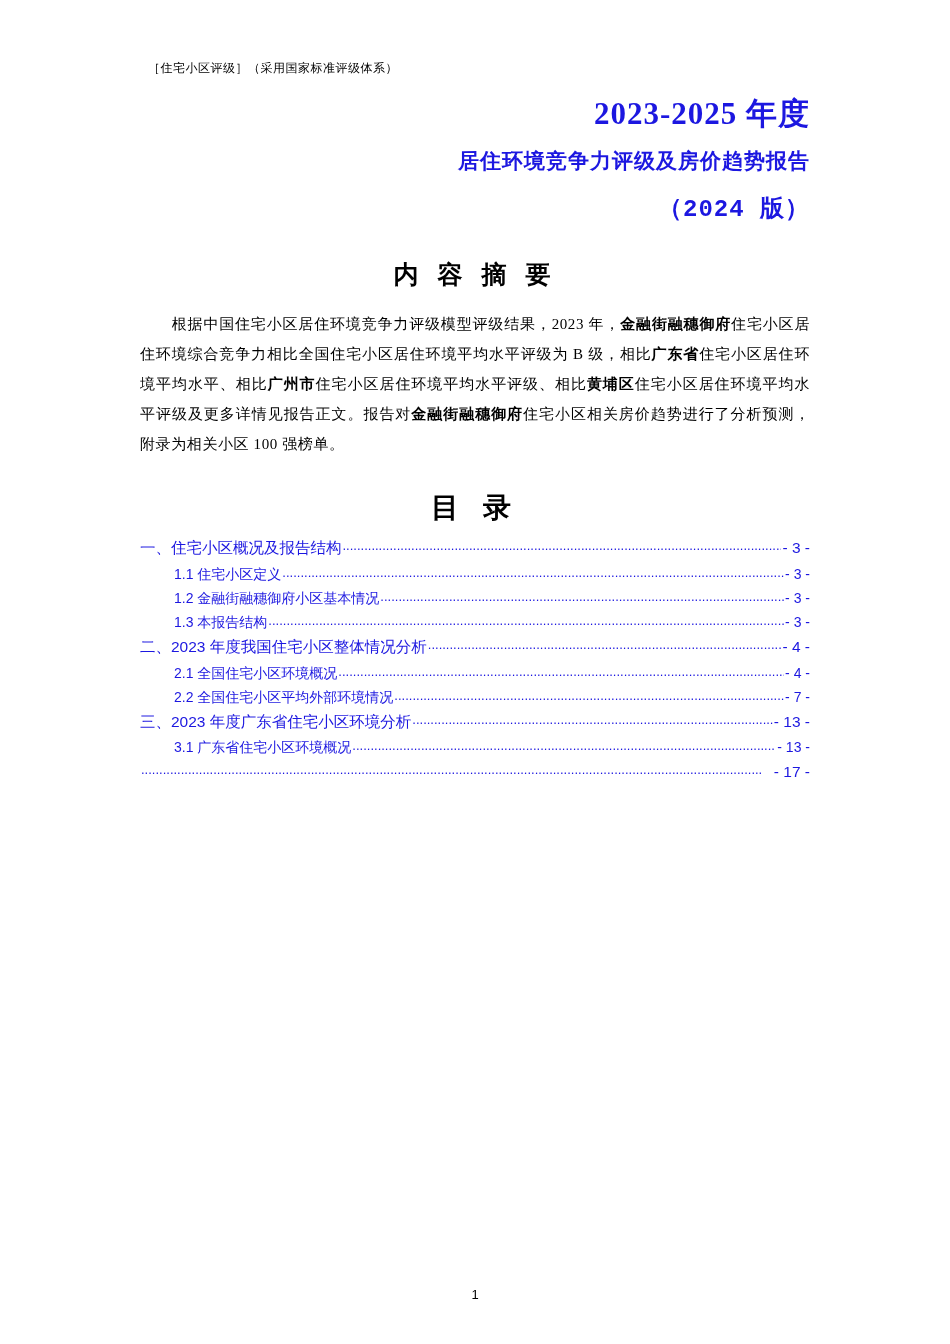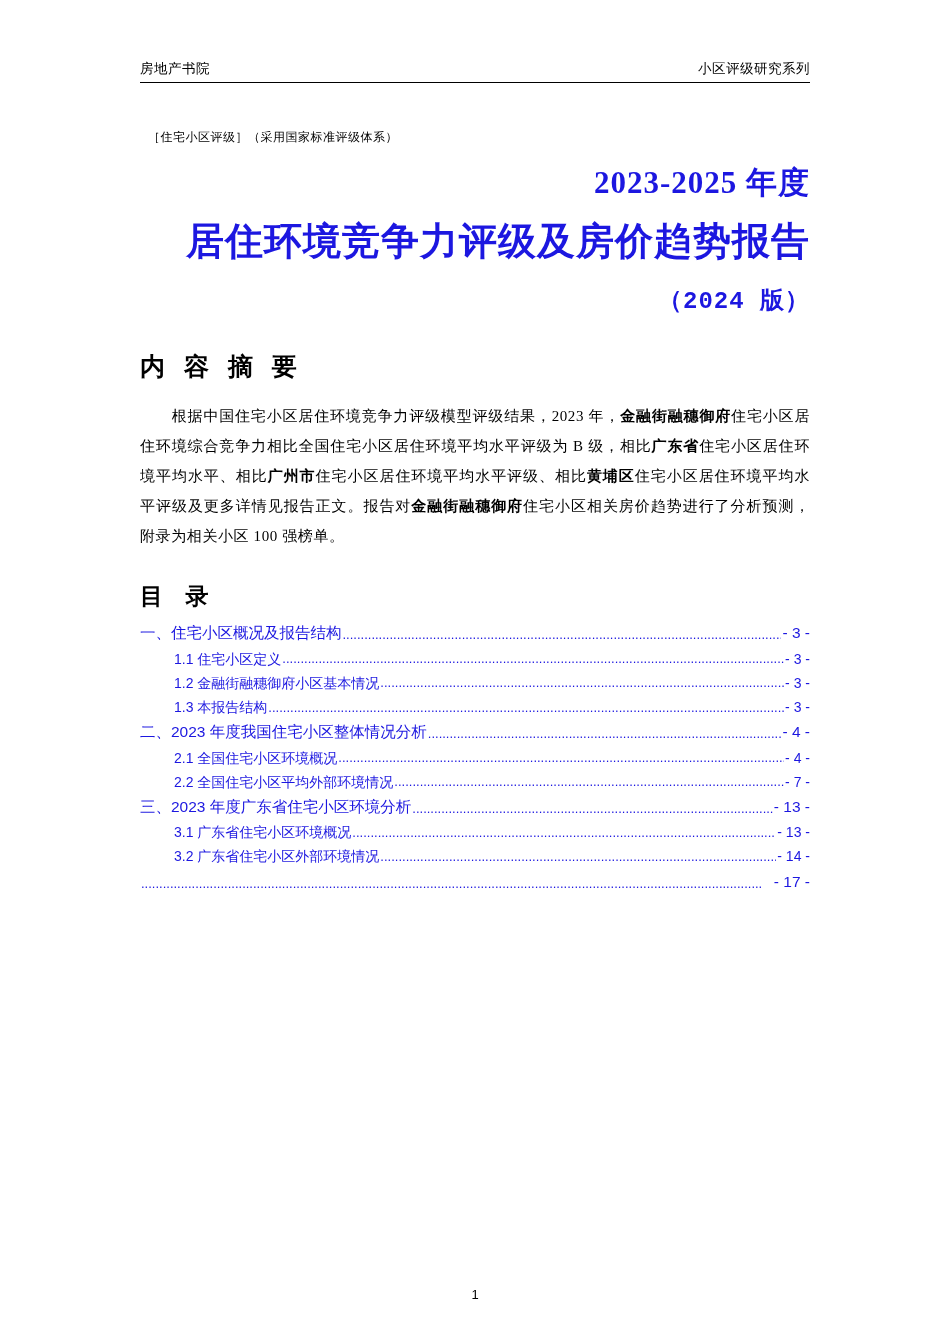--- a/index.html
+++ b/index.html
@@ -54,66 +54,68 @@
   }
   .title-line1 {
     font-size: 31px;
     margin: 6px 0 12px 0;
   }
   .title-line2 {
     font-size: 30px;
     margin: 0 0 10px 0;
   }
   .title-line3 {
-    font-size: 38px;
+    font-size: 21px;
     margin: 0 0 17px 0;
   }
   .title-line4 {
     font-size: 24px;
     margin: 8px 0 0 0;
     font-family: Liberation Mono, monospace;
   }
 
   
   .section-title {
+    text-align: center;
     font-size: 25px;
     font-weight: bold;
     font-family: "Liberation Sans", sans-serif;
     letter-spacing: 6px;
     margin: 34px 0 18px 0;
     color: #000;
   }
   .abstract {
     font-size: 15px;
     line-height: 2.0;
     text-align: justify;
     text-justify: inter-ideograph;
     letter-spacing: 0.6px;
     margin: 0;
   }
   .abstract .indent { display: inline-block; width: 2.1em; }
   .abstract b { font-weight: bold; }
 
   
   .toc-title {
-    font-size: 23px;
+    text-align: center;
+    font-size: 28px;
     font-weight: bold;
     font-family: "Liberation Sans", sans-serif;
     letter-spacing: 8px;
     margin: 30px 0 8px 0;
     color: #000;
   }
   .toc {
     font-family: "Liberation Sans", sans-serif;
     color: #1c17e0;
     font-size: 14.5px;
   }
   .toc-entry {
     display: flex;
-    align-items: flex-end;
+    align-items: flex-start;
     white-space: nowrap;
     line-height: 1.72;
   }
   .toc-entry.lvl1 { font-size: 15.5px; padding-left: 0; }
   .toc-entry.lvl2 { font-size: 14px; padding-left: 34px; }
   .toc-label { flex: 0 0 auto; }
   .toc-dots {
     flex: 1 1 auto;
     overflow: hidden;
     margin: 0 1px;
@@ -135,24 +137,20 @@
     font-family: "Liberation Sans", sans-serif;
     font-size: 13px;
     color: #000;
   }
 </style>
 </head>
 <body>
 
 <div class="page">
 
-  <div class="header">
-    <div class="left">房地产书院</div>
-    <div class="right">小区评级研究系列</div>
-  </div>
 
   <div class="bracket-line">［住宅小区评级］（采用国家标准评级体系）</div>
 
   <div class="title-main">
     <div class="title-line1">2023-2025 年度</div>
     <div class="title-line3">居住环境竞争力评级及房价趋势报告</div>
     <div class="title-line4">（2024 版）</div>
   </div>
 
   <div class="section-title">内 容 摘 要</div>
@@ -202,25 +200,20 @@
       <div class="toc-entry lvl1">
         <span class="toc-label">三、2023 年度广东省住宅小区环境分析</span>
         <span class="toc-dots"></span>
         <span class="toc-page">- 13 -</span>
       </div>
       <div class="toc-entry lvl2">
         <span class="toc-label">3.1 广东省住宅小区环境概况</span>
         <span class="toc-dots"></span>
         <span class="toc-page">- 13 -</span>
       </div>
-      <div class="toc-entry lvl2">
-        <span class="toc-label">3.2 广东省住宅小区外部环境情况</span>
-        <span class="toc-dots"></span>
-        <span class="toc-page">- 14 -</span>
-      </div>
       <div class="toc-entry lvl1">
         <span class="toc-dots"></span>
         <span class="toc-page">- 17 -</span>
       </div>
     </div>
 
   <div class="footer">
     <span>1</span>
   </div>
 

